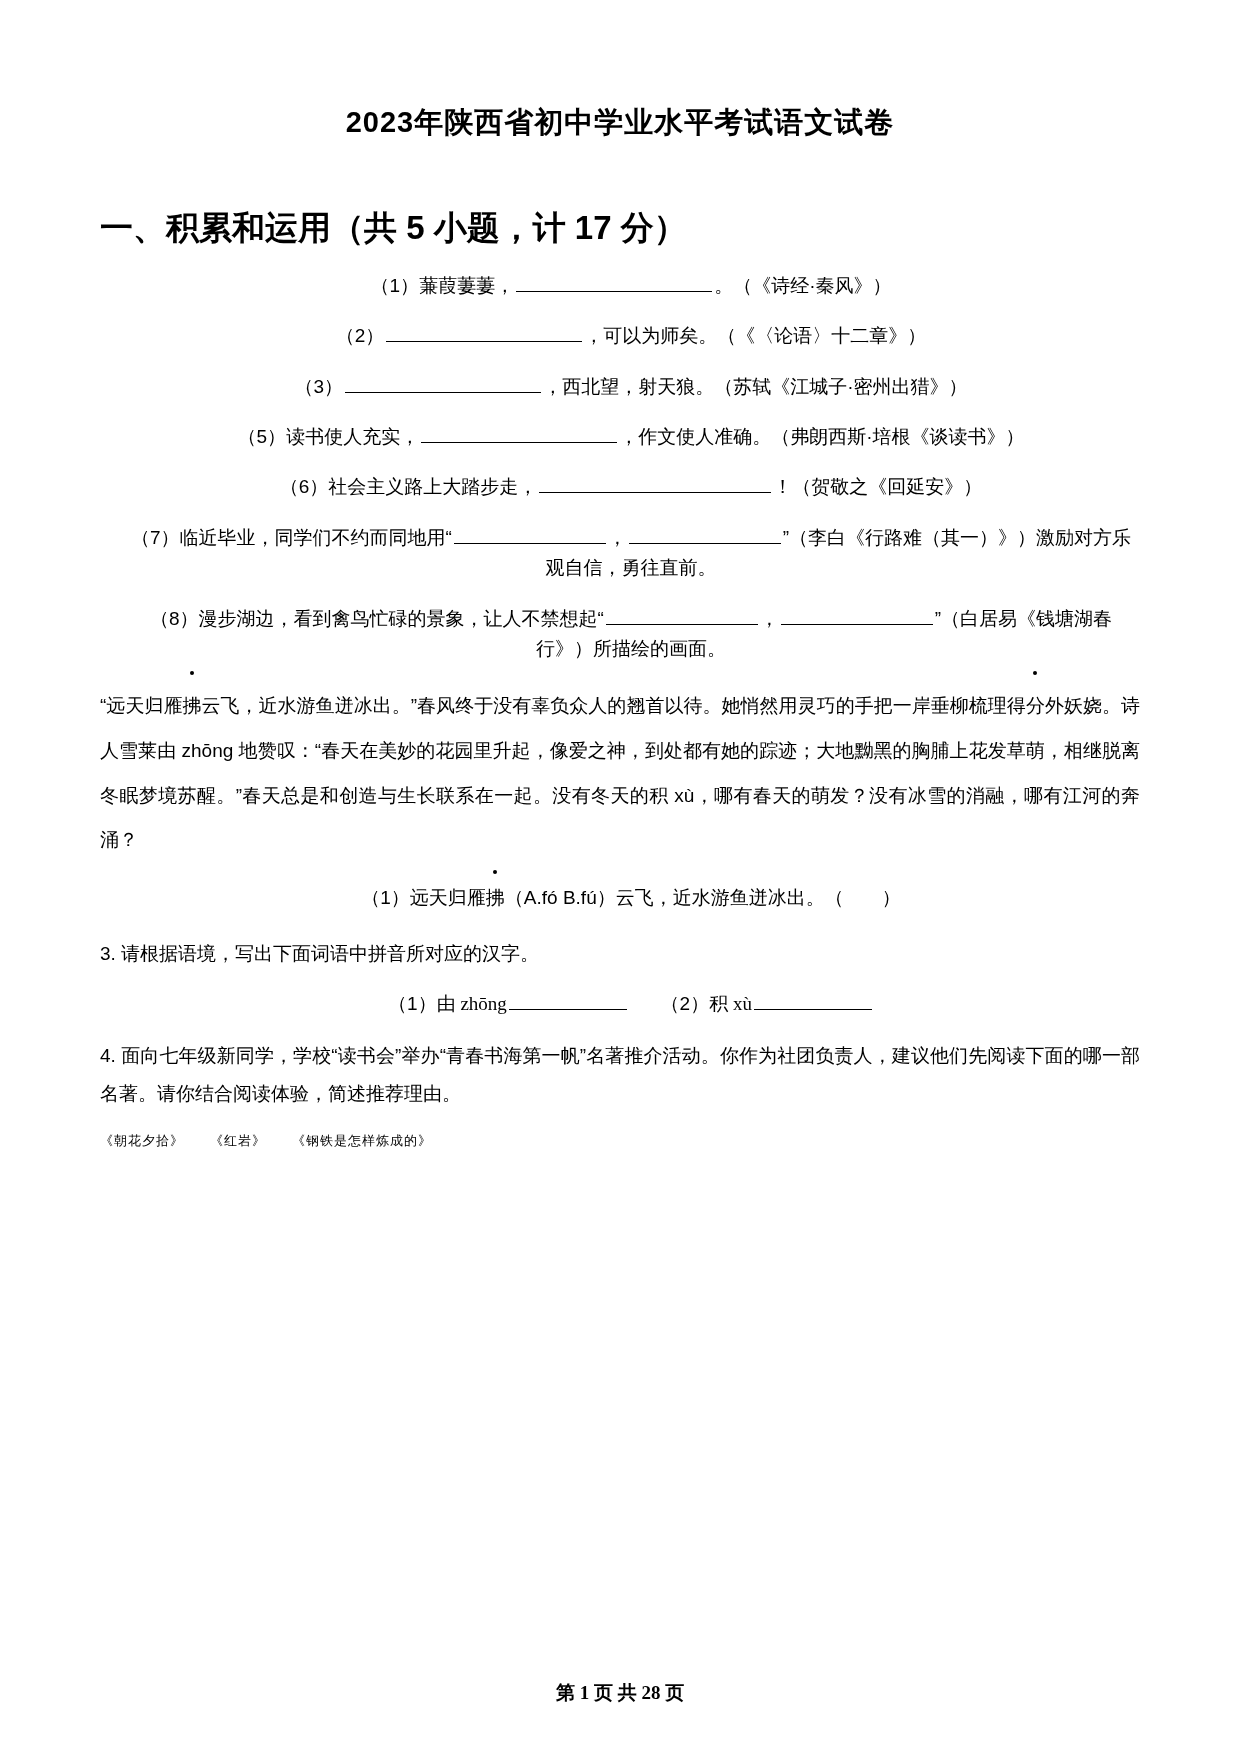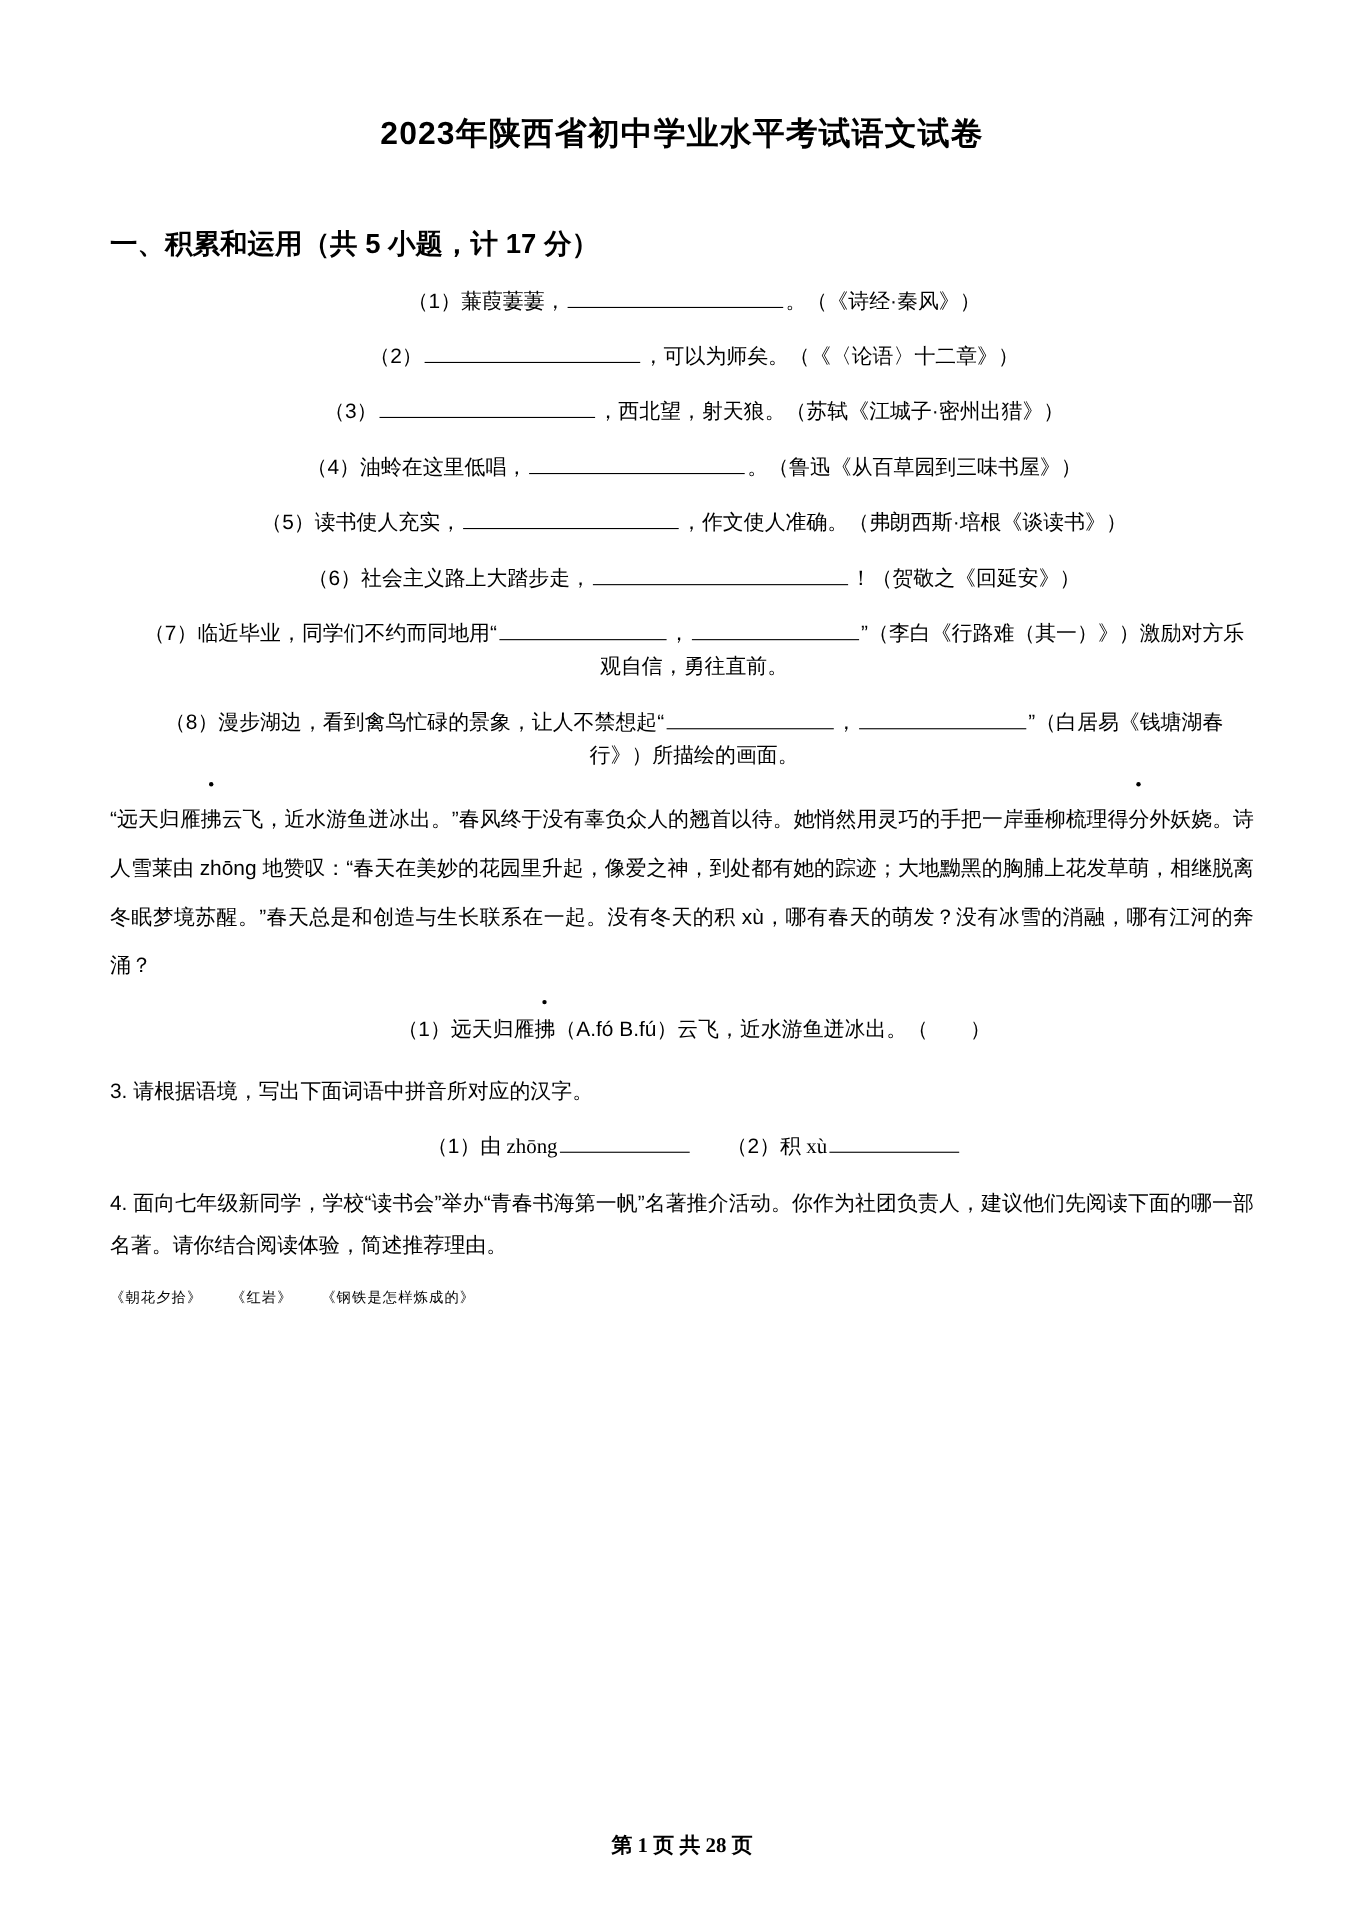--- a/index.html
+++ b/index.html
@@ -28,21 +28,21 @@
     text-align: center;
     font-size: 29px;
     font-weight: bold;
     letter-spacing: 1px;
     margin: 14px 0 0 0;
     line-height: 1.4;
   }
 
   
   .section-heading {
-    font-size: 25px;
+    font-size: 33px;
     font-weight: bold;
     margin: 62px 0 0 0;
     line-height: 1.4;
   }
 
   
   .q-line {
     font-size: 19px;
     line-height: 1.55;
     margin: 26px 0 0 0;
@@ -100,21 +100,21 @@
     background: #000;
   }
 
   .pinyin { font-family: "Liberation Serif", "DejaVu Serif", serif; }
 
   
   .footer {
     position: absolute;
     left: 0;
     right: 0;
-    bottom: 63px;
+    bottom: 48px;
     text-align: center;
     font-size: 19px;
     font-weight: bold;
     font-family: "Liberation Serif", "DejaVu Serif", serif;
   }
   .books {
     font-size: 13px;
     line-height: 1.6;
     margin: 18px 0 0 0;
     letter-spacing: 1px;
@@ -136,23 +136,20 @@
   </div>
 
   <div class="sub-item">
     <span>（2）</span><span></span><span class="blank b-lg"></span><span>，可以为师矣。（《〈论语〉十二章》）</span>
   </div>
 
   <div class="sub-item">
     <span>（3）</span><span></span><span class="blank b-lg"></span><span>，西北望，射天狼。（苏轼《江城子·密州出猎》）</span>
   </div>
 
-  <div class="sub-item">
-    <span>（4）</span><span>油蛉在这里低唱，</span><span class="blank b-lg"></span><span>。（鲁迅《从百草园到三味书屋》）</span>
-  </div>
 
   <div class="sub-item">
     <span>（5）</span><span>读书使人充实，</span><span class="blank b-lg"></span><span>，作文使人准确。（弗朗西斯·培根《谈读书》）</span>
   </div>
 
   <div class="sub-item">
     <span>（6）</span><span>社会主义路上大踏步走，</span><span class="blank b-xl"></span><span>！（贺敬之《回延安》）</span>
   </div>
 
   <div class="sub-item">

